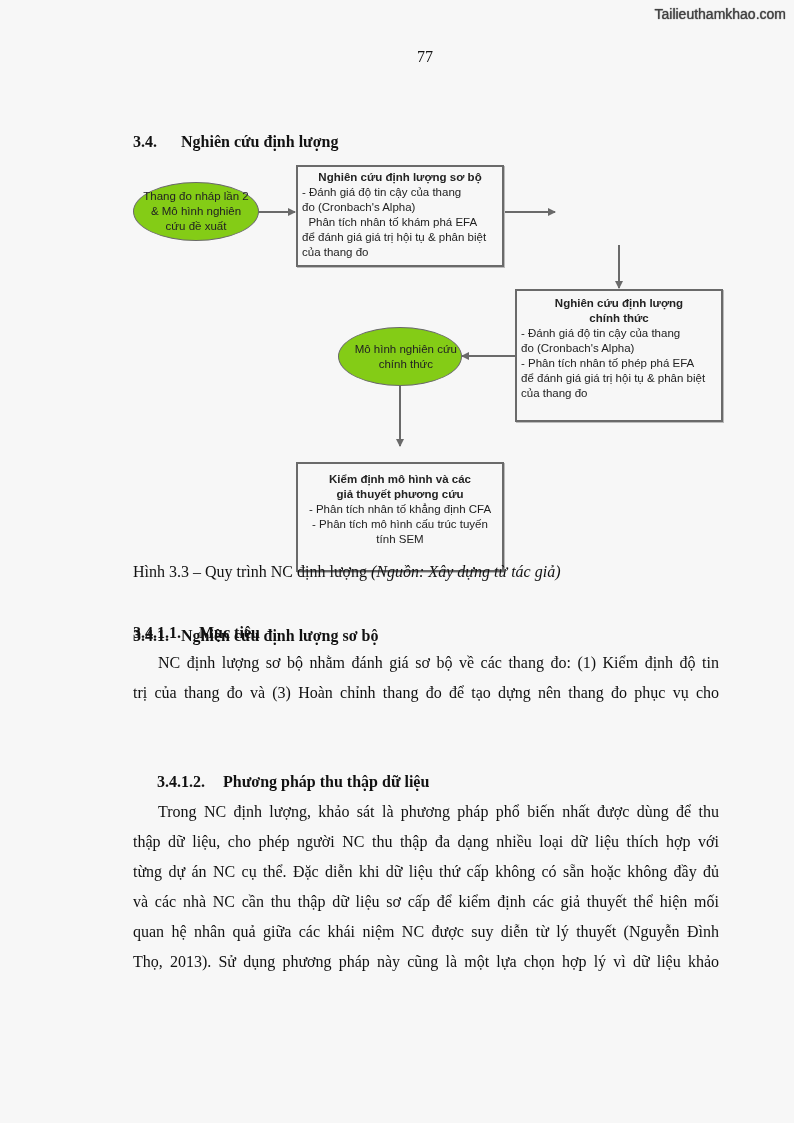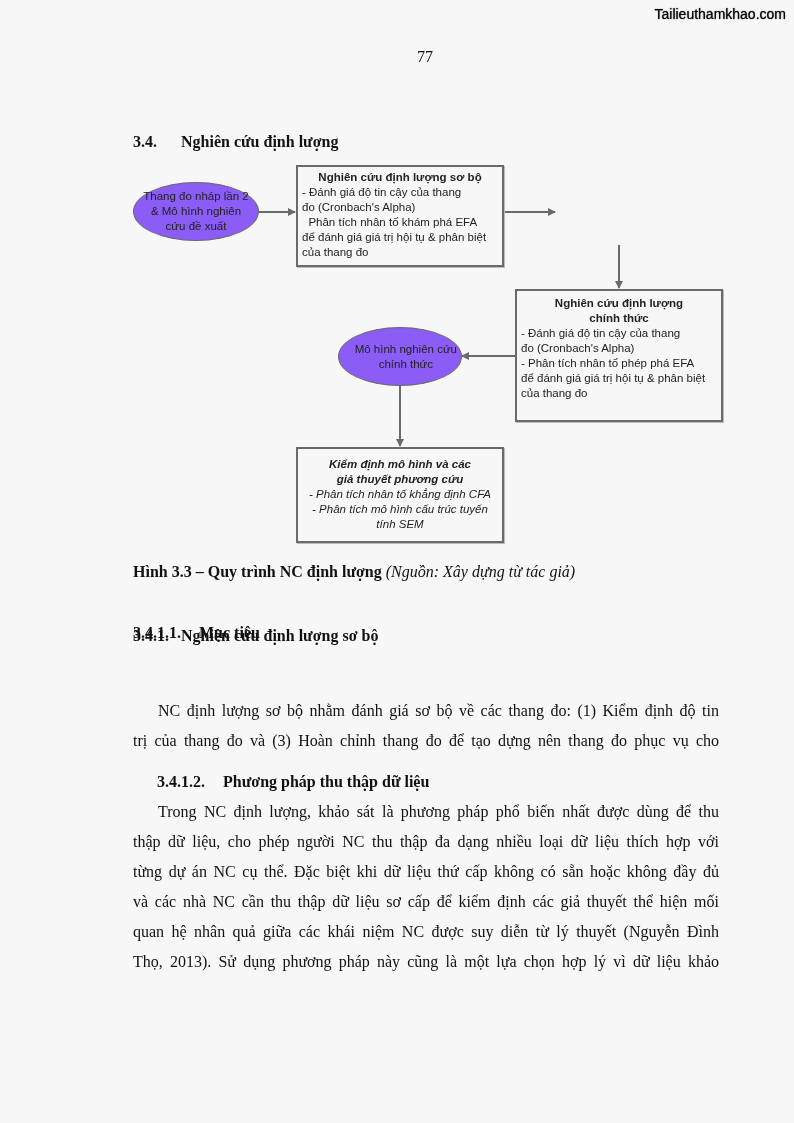--- a/index.html
+++ b/index.html
@@ -1,29 +1,29 @@
 <!DOCTYPE html>
 <html><head>
 <meta charset="utf-8">
 <style>
   html, body { margin:0; padding:0; }
   body { width:794px; height:1123px; background:#f7f7f7; position:relative; overflow:hidden; font-family:"Liberation Serif", serif; color:#111; }
-  .watermark { position:absolute; right:8px; top:6px; font-family:"Liberation Sans", sans-serif; font-size:14px; color:#000000; text-shadow:0 0 1px #777, 0 0 1px #777; letter-spacing:0; }
+  .watermark { position:absolute; right:8px; top:6px; font-family:"Liberation Sans", sans-serif; font-size:14px; color:#404040; text-shadow:0 0 1px #777, 0 0 1px #777; letter-spacing:0; }
   .page-num { position:absolute; left:0; width:850px; top:48px; text-align:center; font-size:16px; }
   .h-sec { position:absolute; left:133px; top:133px; font-weight:bold; font-size:16px; }
   .h-sec .num { display:inline-block; width:48px; }
   .diagram { position:absolute; left:0; top:0; width:794px; height:560px; }
   .shape { position:absolute; font-family:"Liberation Sans", sans-serif; font-size:11.5px; color:#222; line-height:15px; box-sizing:border-box; }
-  .ellipse { border:1.6px solid #6a6a6a; border-radius:50%; background:#8b5cf6; display:flex; align-items:center; justify-content:center; text-align:center; padding:0 4px; }
+  .ellipse { border:1.6px solid #6a6a6a; border-radius:50%; background:#84cc16; display:flex; align-items:center; justify-content:center; text-align:center; padding:0 4px; }
   .box { border:2px solid #6a6a6a; background:#f7f7f7; padding:3px 4px; box-shadow:1px 1px 0 #bbb; }
   .box .title { font-weight:bold; text-align:center; }
   .box .line { white-space:nowrap; }
   .box.center .line { text-align:center; }
   .caption { position:absolute; left:133px; top:563px; font-size:16px; }
-  .caption b { font-weight:bold; }
+  .caption b { font-weight:normal; }
   .caption i { font-style:italic; }
   .h2 { position:absolute; left:133px; font-weight:bold; font-size:16px; }
   .para { position:absolute; left:133px; width:586px; font-size:16px; line-height:30px; text-align:justify; }
   .para .ln { display:block; text-align:justify; text-align-last:justify; white-space:nowrap; }
   .para .ln.last { text-align-last:left; }
   .para .ln.indent { padding-left:25px; }
 </style>
 </head>
 <body>
 
@@ -78,21 +78,21 @@
     <div class="line">của thang đo</div>
   </div>
 
   <div class="shape ellipse" style="left:338px;top:327px;width:124px;height:59px;justify-content:flex-end;">
     <div>
       <div>Mô hình nghiên cứu</div>
       <div>chính thức</div>
     </div>
   </div>
 
-  <div class="shape box center" style="left:296px;top:447px;width:208px;height:96px;padding-top:8px;font-style:italic;">
+  <div class="shape box center" style="left:296px;top:462px;width:208px;height:110px;padding-top:8px;">
     <div class="title">Kiểm định mô hình và các</div>
     <div class="title">giả thuyết phương cứu</div>
     <div class="line">- Phân tích nhân tố khẳng định CFA</div>
     <div class="line">- Phân tích mô hình cấu trúc tuyến</div>
     <div class="line">tính SEM</div>
   </div>
 </div>
 
 <div class="caption">
   <b>Hình 3.3 – Quy trình NC định lượng</b>
@@ -100,29 +100,29 @@
 </div>
 
 <div class="h2" style="top:627px;">
   <span style="display:inline-block;width:48px;">3.4.1.</span><span>Nghiên cứu định lượng sơ bộ</span>
 </div>
 
 <div class="h2" style="top:624px;">
   <span style="display:inline-block;width:66px;">3.4.1.1.</span><span>Mục tiêu</span>
 </div>
 
-<div class="para" style="top:648px;margin-top:48px;">
+<div class="para" style="top:648px;">
   <span class="ln indent">NC định lượng sơ bộ nhằm đánh giá sơ bộ về các thang đo: (1) Kiểm định độ tin</span>
   <span class="ln">trị của thang đo và (3) Hoàn chỉnh thang đo để tạo dựng nên thang đo phục vụ cho</span>
 </div>
 
 <div class="h2" style="top:773px;margin-left:24px;">
   <span style="display:inline-block;width:66px;">3.4.1.2.</span><span>Phương pháp thu thập dữ liệu</span>
 </div>
 
 <div class="para" style="top:797px;">
   <span class="ln indent">Trong NC định lượng, khảo sát là phương pháp phổ biến nhất được dùng để thu</span>
   <span class="ln">thập dữ liệu, cho phép người NC thu thập đa dạng nhiều loại dữ liệu thích hợp với</span>
-  <span class="ln">từng dự án NC cụ thể. Đặc biệt khi dữ liệu thứ cấp không có sẵn hoặc không đầy đủ</span>
+  <span class="ln">từng dự án NC cụ thể. Đặc diễn khi dữ liệu thứ cấp không có sẵn hoặc không đầy đủ</span>
   <span class="ln">và các nhà NC cần thu thập dữ liệu sơ cấp để kiểm định các giả thuyết thể hiện mối</span>
   <span class="ln">quan hệ nhân quả giữa các khái niệm NC được suy diễn từ lý thuyết (Nguyễn Đình</span>
   <span class="ln">Thọ, 2013). Sử dụng phương pháp này cũng là một lựa chọn hợp lý vì dữ liệu khảo</span>
 </div>
 
 </body></html>

